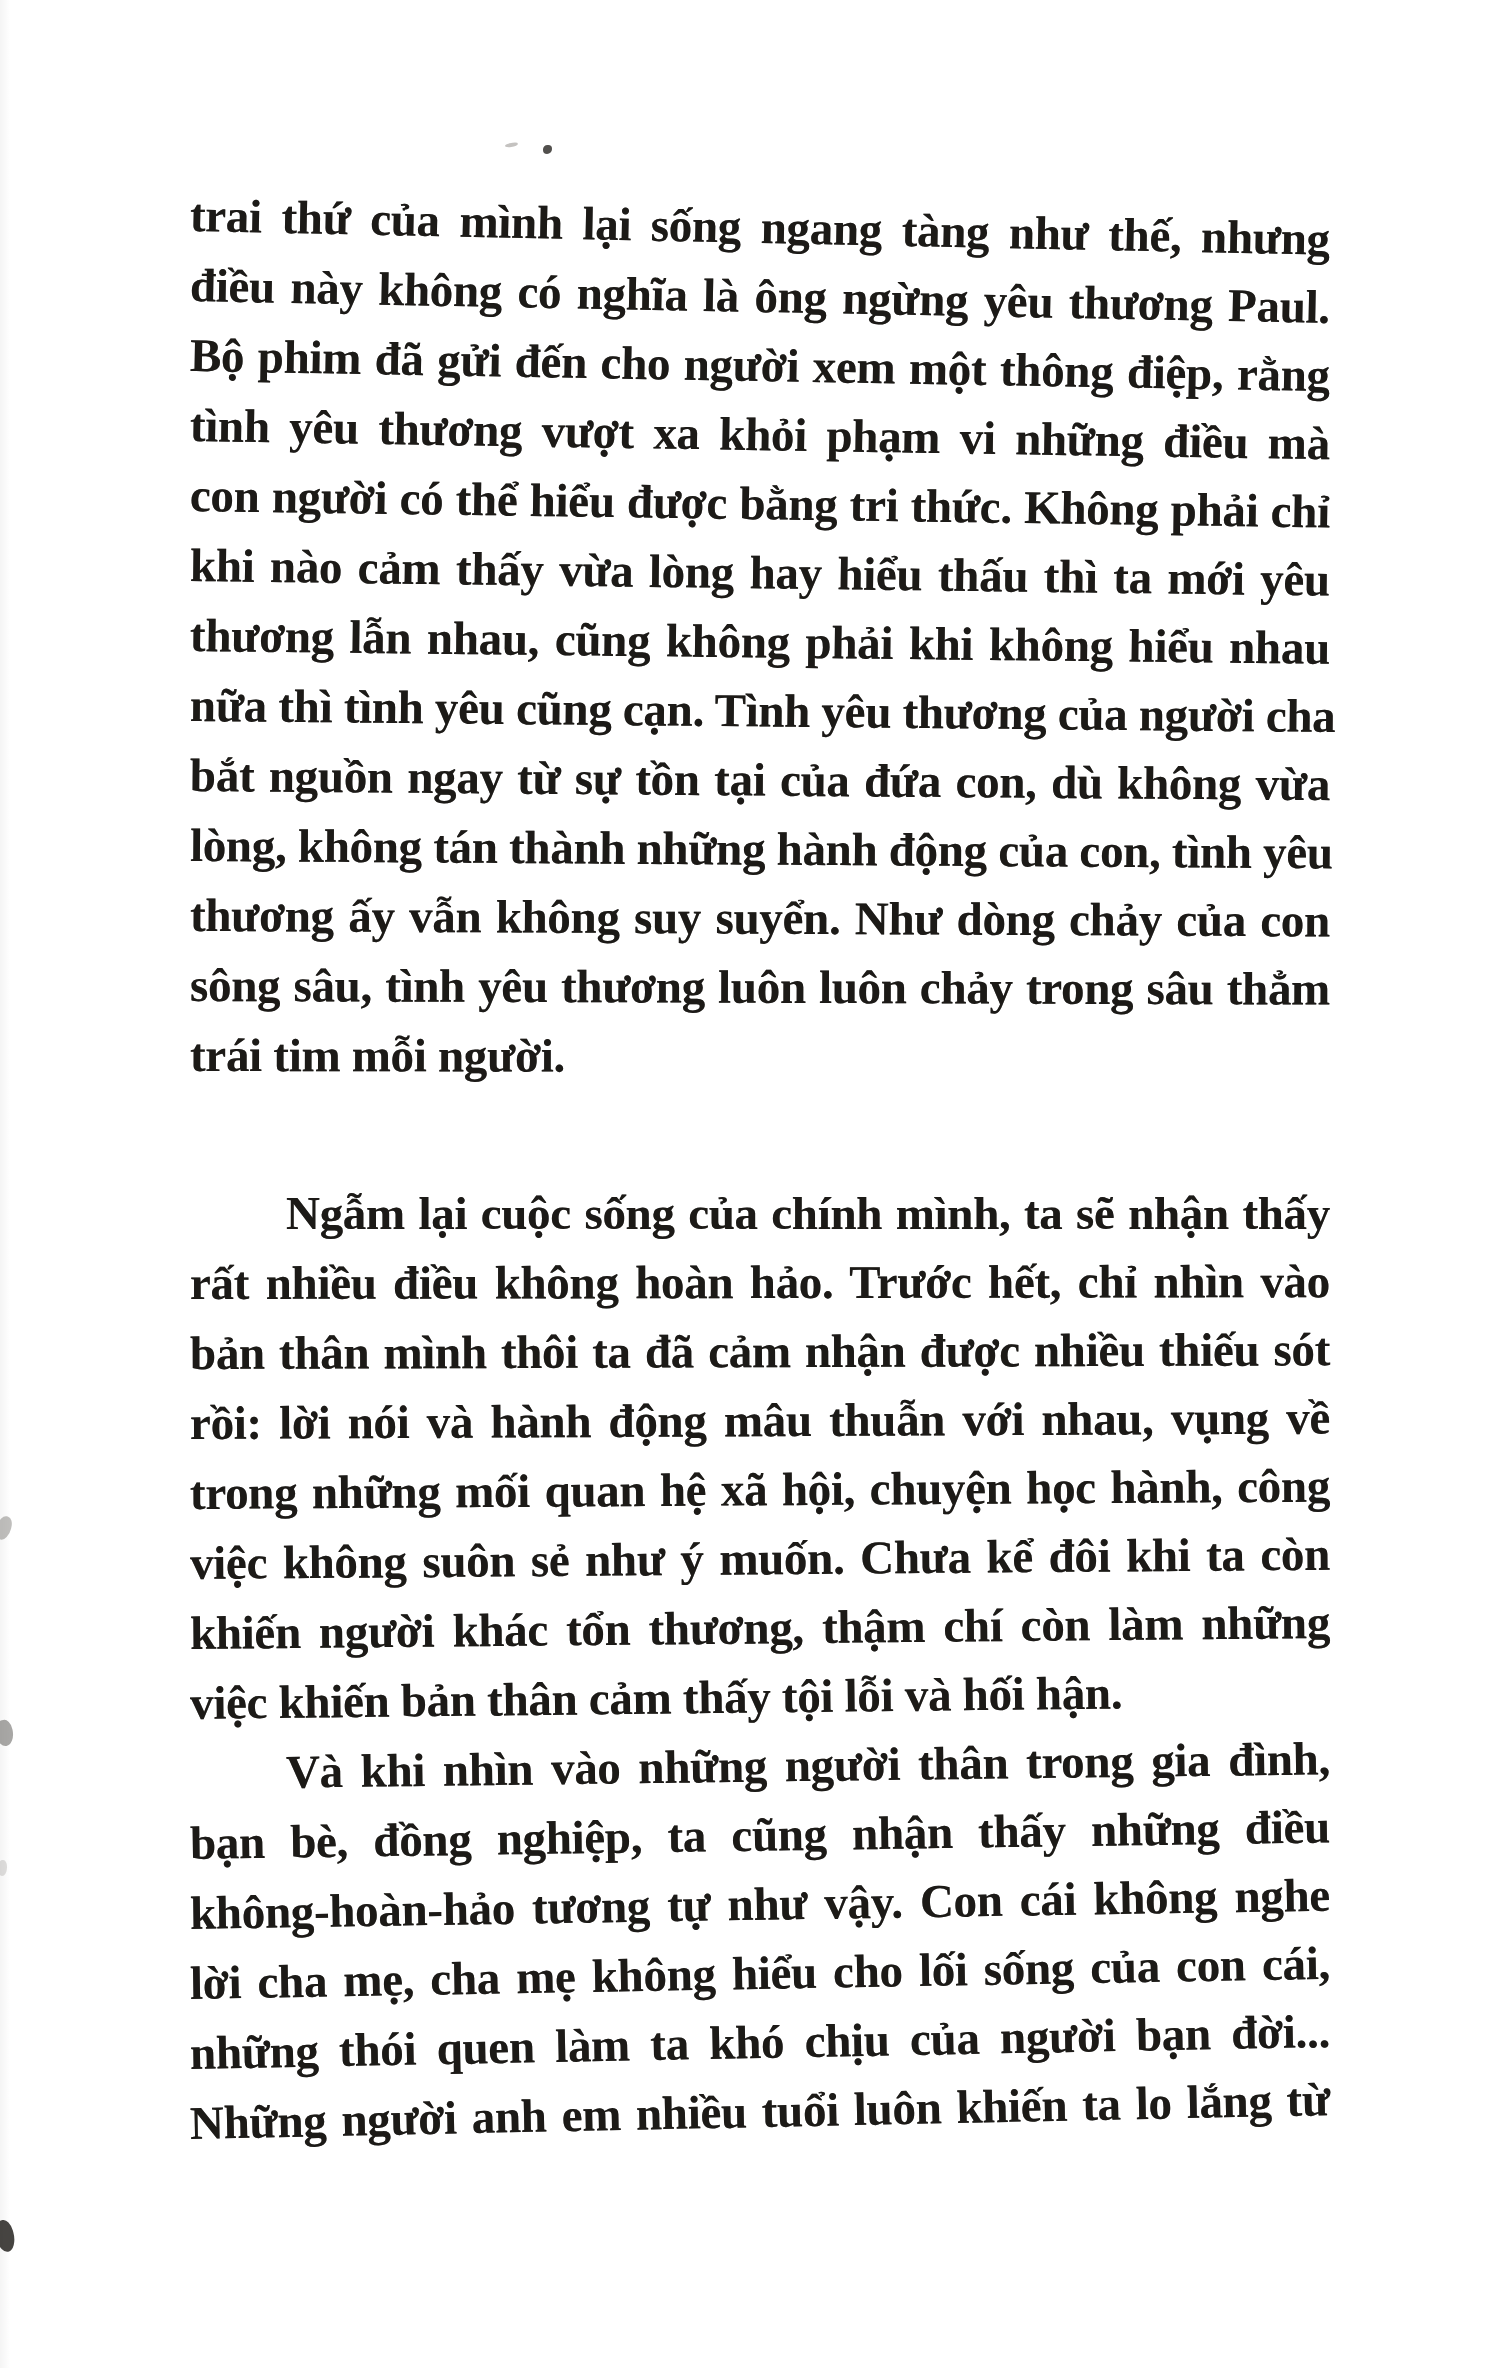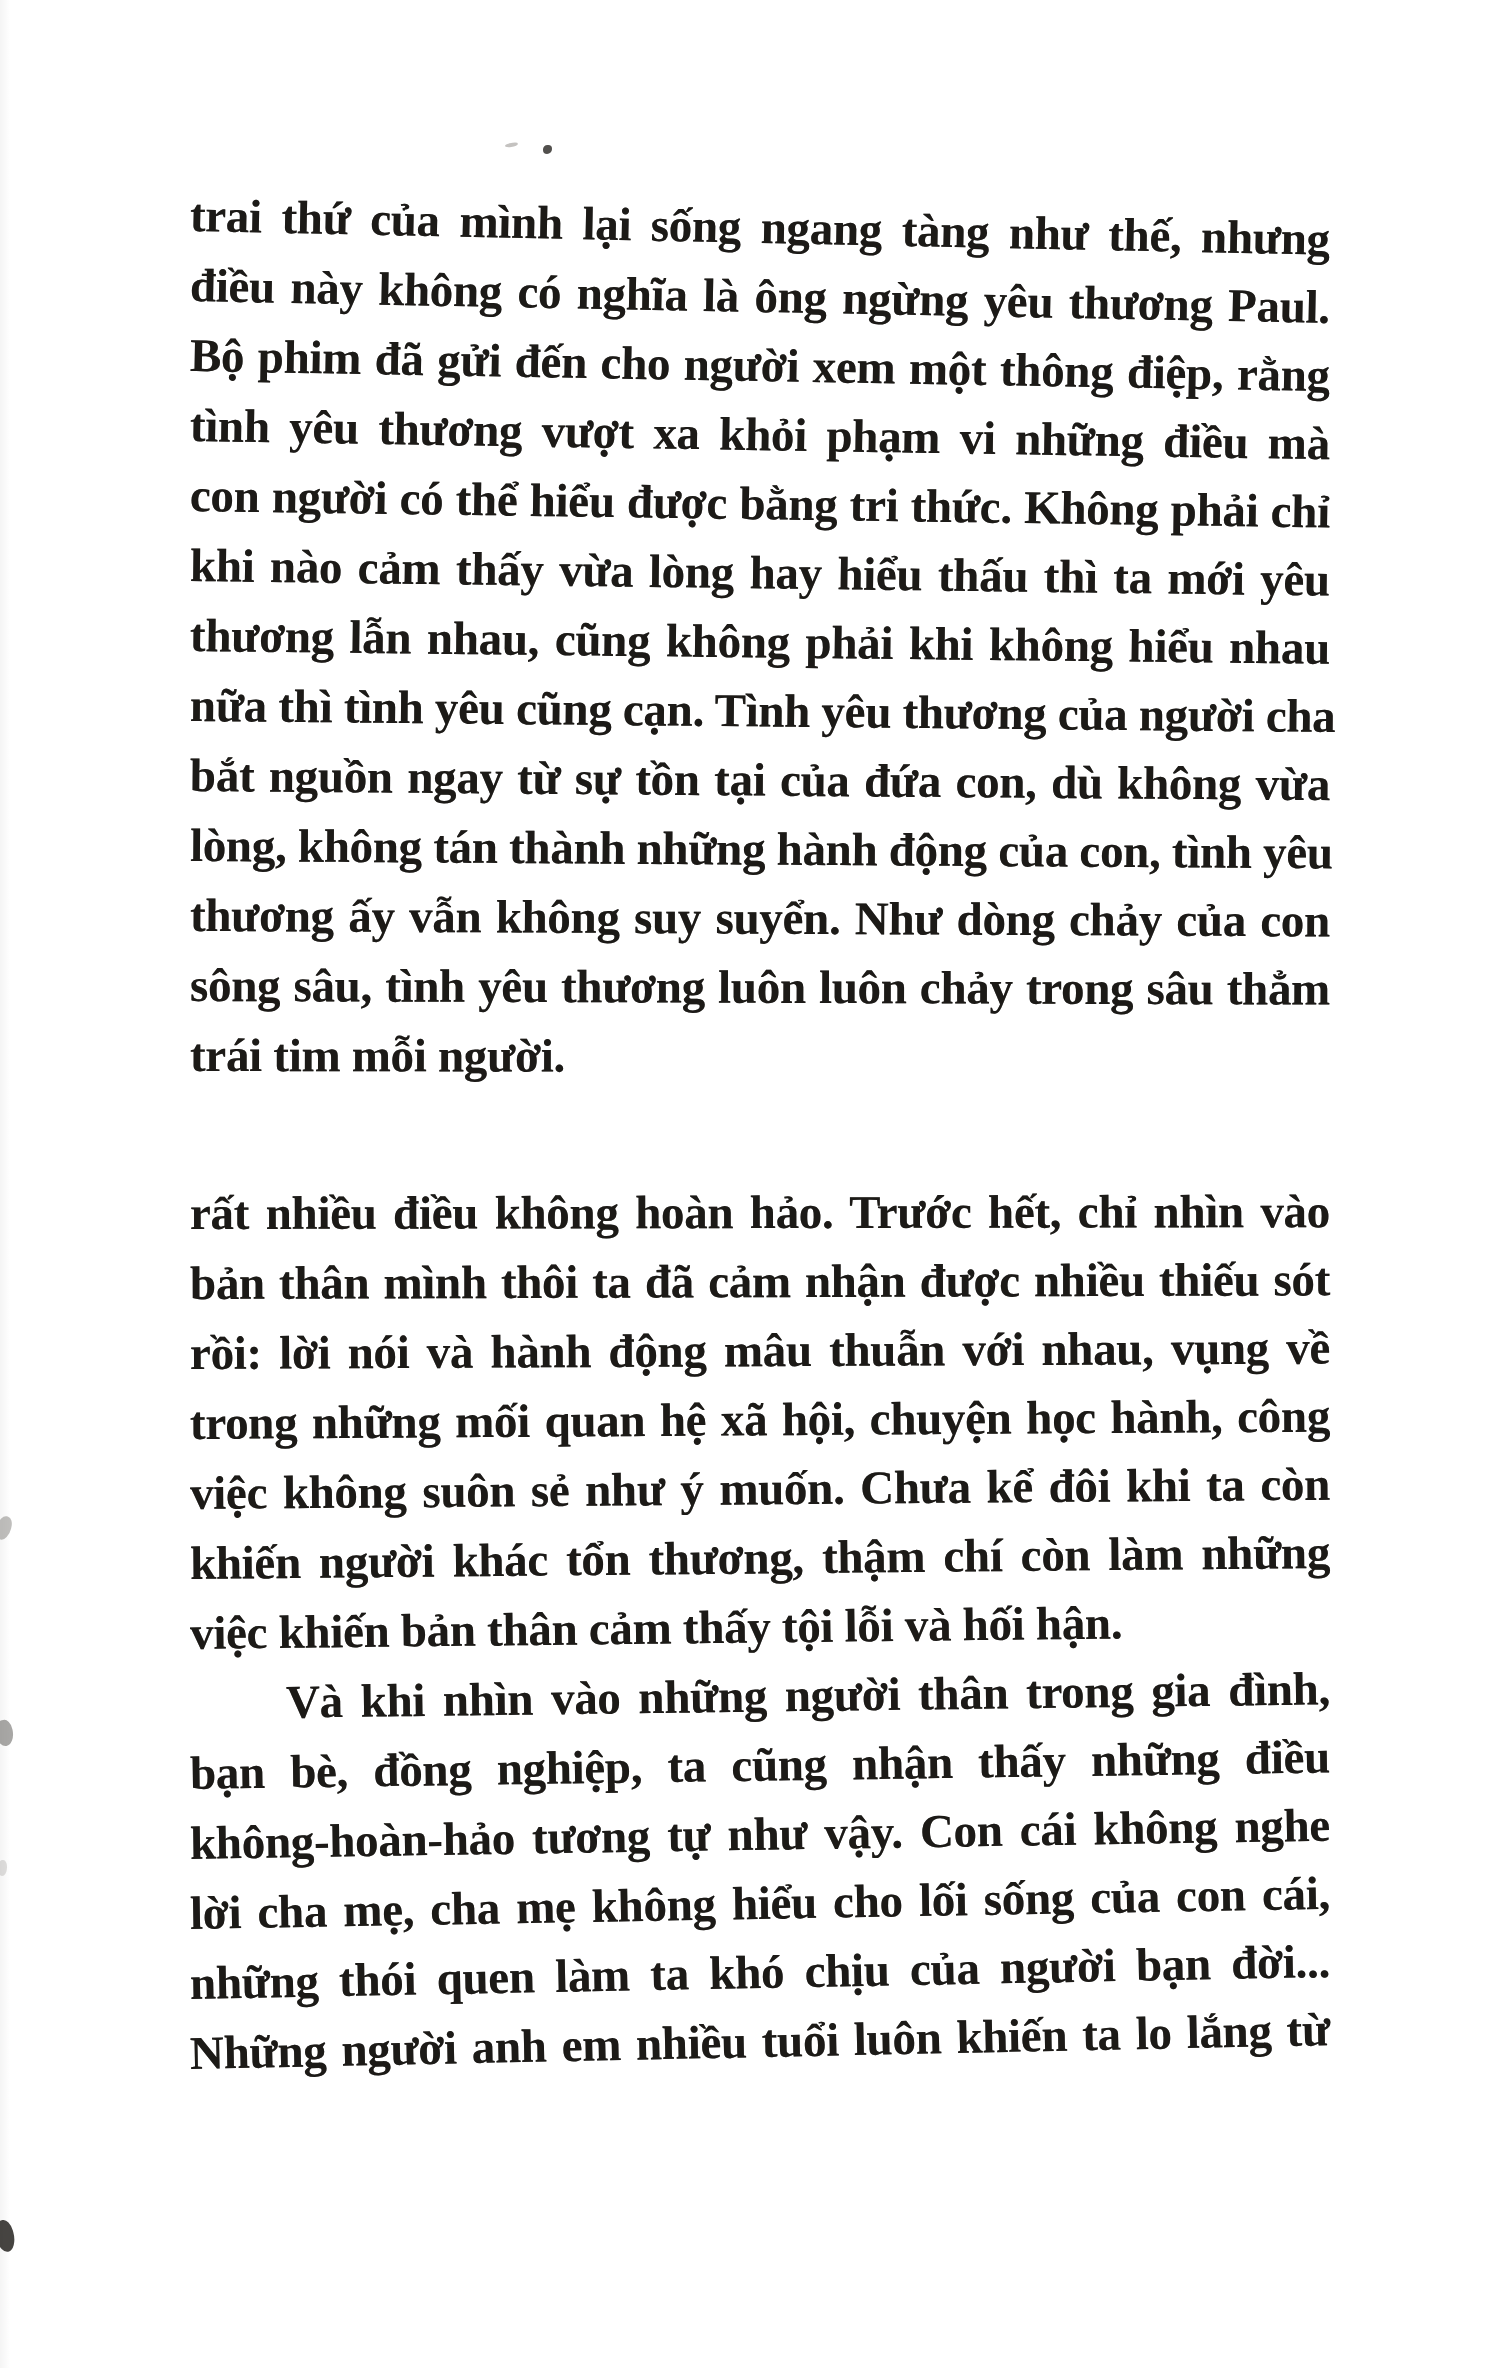--- a/index.html
+++ b/index.html
@@ -65,20 +65,21 @@
         <div class="line" style="transform: rotate(0.738deg);">khi nào cảm thấy vừa lòng hay hiểu thấu thì ta mới yêu</div>
         <div class="line" style="transform: rotate(0.646deg);">thương lẫn nhau, cũng không phải khi không hiểu nhau</div>
         <div class="line" style="transform: rotate(0.554deg);">nữa thì tình yêu cũng cạn. Tình yêu thương của người cha</div>
         <div class="line" style="transform: rotate(0.462deg);">bắt nguồn ngay từ sự tồn tại của đứa con, dù không vừa</div>
         <div class="line" style="transform: rotate(0.369deg);">lòng, không tán thành những hành động của con, tình yêu</div>
         <div class="line" style="transform: rotate(0.277deg);">thương ấy vẫn không suy suyển. Như dòng chảy của con</div>
         <div class="line" style="transform: rotate(0.185deg);">sông sâu, tình yêu thương luôn luôn chảy trong sâu thẳm</div>
         <div class="line para-end" style="transform: rotate(0.092deg);">trái tim mỗi người.</div>
       </div>
       <div class="paragraph gap-before">
+        <div class="line indented" style="transform: rotate(0deg);">Ngẫm lại cuộc sống của chính mình, ta sẽ nhận thấy</div>
         <div class="line" style="transform: rotate(-0.092deg);">rất nhiều điều không hoàn hảo. Trước hết, chỉ nhìn vào</div>
         <div class="line" style="transform: rotate(-0.185deg);">bản thân mình thôi ta đã cảm nhận được nhiều thiếu sót</div>
         <div class="line" style="transform: rotate(-0.277deg);">rồi: lời nói và hành động mâu thuẫn với nhau, vụng về</div>
         <div class="line" style="transform: rotate(-0.369deg);">trong những mối quan hệ xã hội, chuyện học hành, công</div>
         <div class="line" style="transform: rotate(-0.462deg);">việc không suôn sẻ như ý muốn. Chưa kể đôi khi ta còn</div>
         <div class="line" style="transform: rotate(-0.554deg);">khiến người khác tổn thương, thậm chí còn làm những</div>
         <div class="line para-end" style="transform: rotate(-0.646deg);">việc khiến bản thân cảm thấy tội lỗi và hối hận.</div>
       </div>
       <div class="paragraph">
         <div class="line indented" style="transform: rotate(-0.738deg);">Và khi nhìn vào những người thân trong gia đình,</div>

